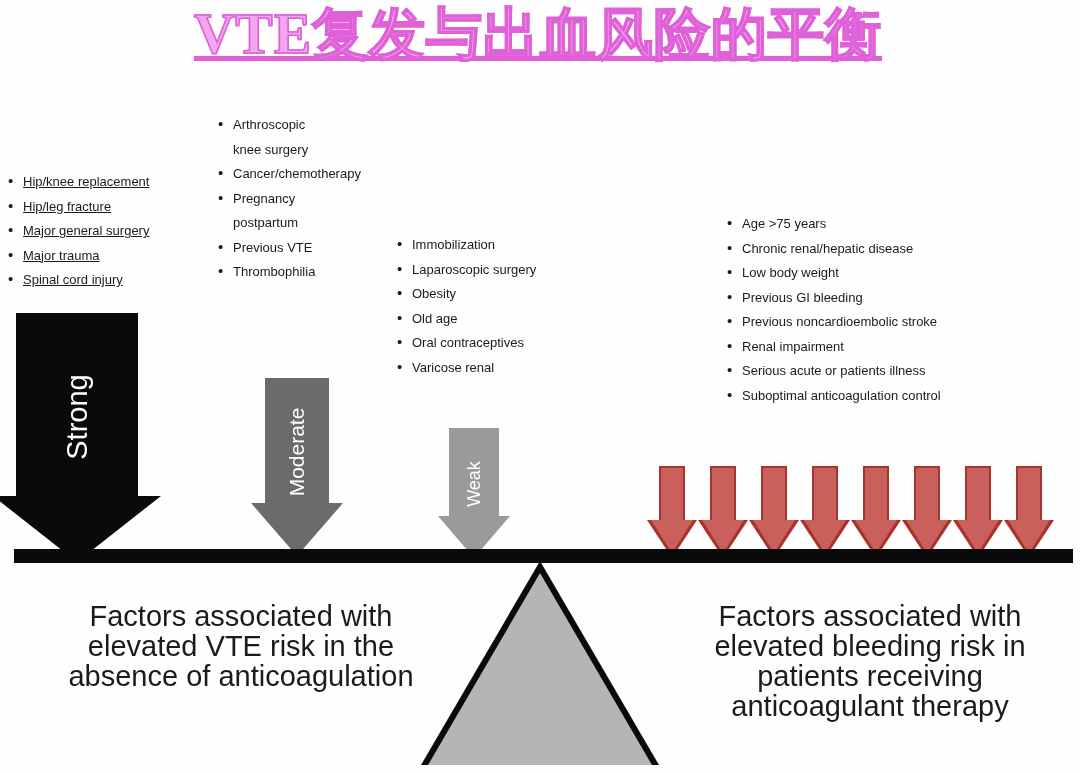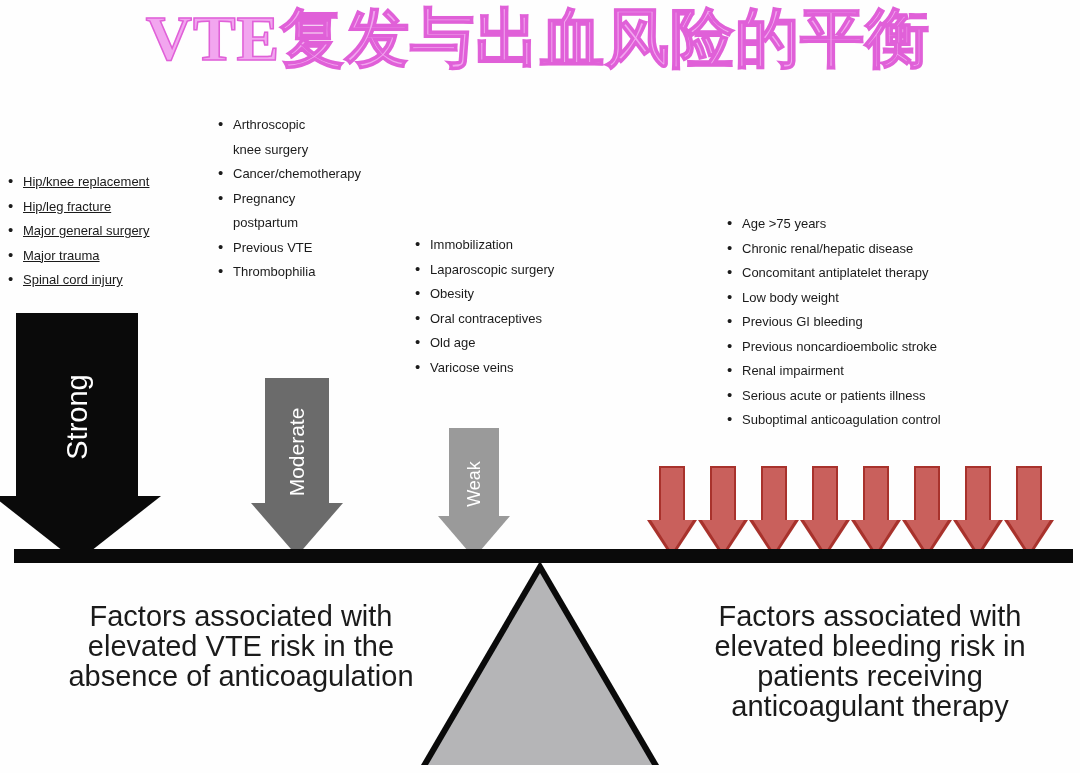--- a/index.html
+++ b/index.html
@@ -19,28 +19,29 @@
   }
 
   
   #title {
     position: absolute;
     left: 0;
     top: 2px;
     width: 1076px;
     text-align: center;
     font-family: "Liberation Serif", "DejaVu Serif", serif;
-    font-size: 64px;
+    font-size: 56px;
     font-weight: 700;
     letter-spacing: 1px;
     color: #f2a6ef;
     -webkit-text-stroke: 1.5px #e060d8;
     text-shadow: 0 0 1px #e060d8;
     line-height: 1.15;
     white-space: nowrap;
+    text-decoration: underline;
   }
 
   
   .blist {
     position: absolute;
     margin: 0;
     padding: 0;
     list-style: none;
     font-family: "Liberation Sans", sans-serif;
     font-size: 13px;
@@ -57,21 +58,21 @@
     content: "\2022";
     position: absolute;
     left: 0;
     top: -1px;
     font-size: 15px;
     color: #1b1b1b;
   }
 
   #list-strong   { left: 8px;   top: 170px; width: 225px; text-decoration: underline; }
   #list-moderate { left: 218px; top: 113px; width: 215px; }
-  #list-weak     { left: 415px; top: 233px; width: 215px; }
+  #list-weak     { left: 397px; top: 233px; width: 215px; }
   #list-bleed    { left: 727px; top: 212px; width: 345px; }
 
   
   .arrow {
     position: absolute;
   }
   .arrow .shaft {
     position: absolute;
     left: 0;
     top: 0;
@@ -240,29 +241,28 @@
     <li>Pregnancy
 postpartum</li>
     <li>Previous VTE</li>
     <li>Thrombophilia</li>
   </ul>
 
   <ul class="blist" id="list-weak">
     <li>Immobilization</li>
     <li>Laparoscopic surgery</li>
     <li>Obesity</li>
+    <li>Old age</li>
     <li>Oral contraceptives</li>
-    <li>Old age</li>
-    <li>Varicose veins</li>
+    <li>Varicose renal</li>
   </ul>
 
   <ul class="blist" id="list-bleed">
     <li>Age &gt;75 years</li>
     <li>Chronic renal/hepatic disease</li>
-    <li>Concomitant antiplatelet therapy</li>
     <li>Low body weight</li>
     <li>Previous GI bleeding</li>
     <li>Previous noncardioembolic stroke</li>
     <li>Renal impairment</li>
     <li>Serious acute or patients illness</li>
     <li>Suboptimal anticoagulation control</li>
   </ul>
 
   <div class="arrow" id="arrow-strong">
     <div class="shaft"></div>

